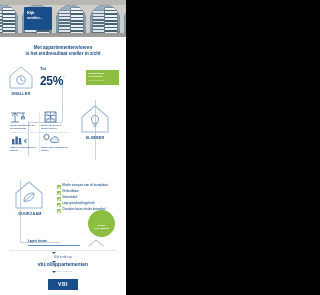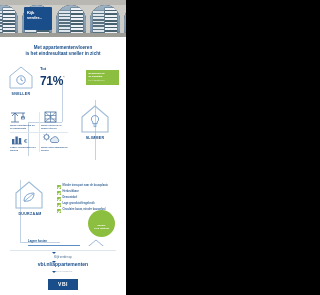--- a/index.html
+++ b/index.html
@@ -208,21 +208,21 @@
         <path d="M2 12 L13 3 L24 12 L24 24 L2 24 Z" fill="none" stroke="#9dbad6" stroke-width="1"></path>
         <circle cx="13" cy="16" r="4.2" fill="none" stroke="#6f9ac9" stroke-width="0.9"></circle>
         <path d="M13 13.4 L13 16 L15 17" fill="none" stroke="#6f9ac9" stroke-width="0.9"></path>
       </svg>
     </div>
     <div class="house-label" style="left:3px; top:30px; width:36px;">SNELLER</div>
 
     <div class="stat">
       <div class="stat-pre">Tot</div>
       <div>
-        <span class="stat-num">71%</span><span class="stat-sup">*</span>
+        <span class="stat-num">25%</span><span class="stat-sup">*</span>
       </div>
     </div>
 
     <div class="green-badge">
       <span class="gb-line">Besparing op</span>
       <span class="gb-line">de bouwtijd</span>
       <span class="gb-sub">t.o.v. traditioneel</span>
     </div>
 
     <div class="icon-grid">

